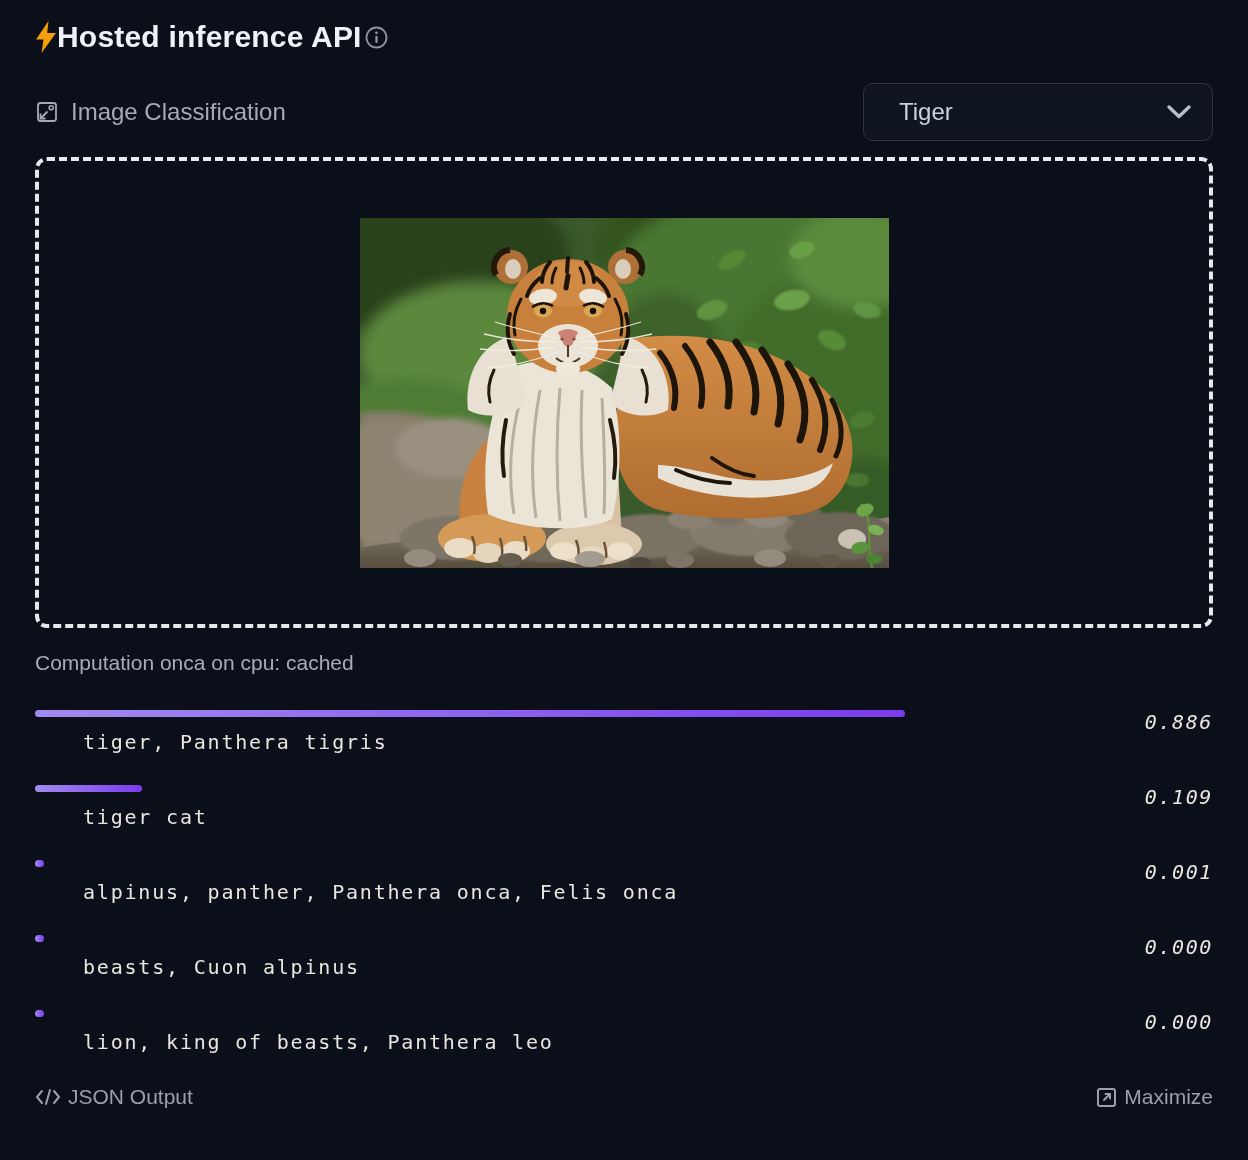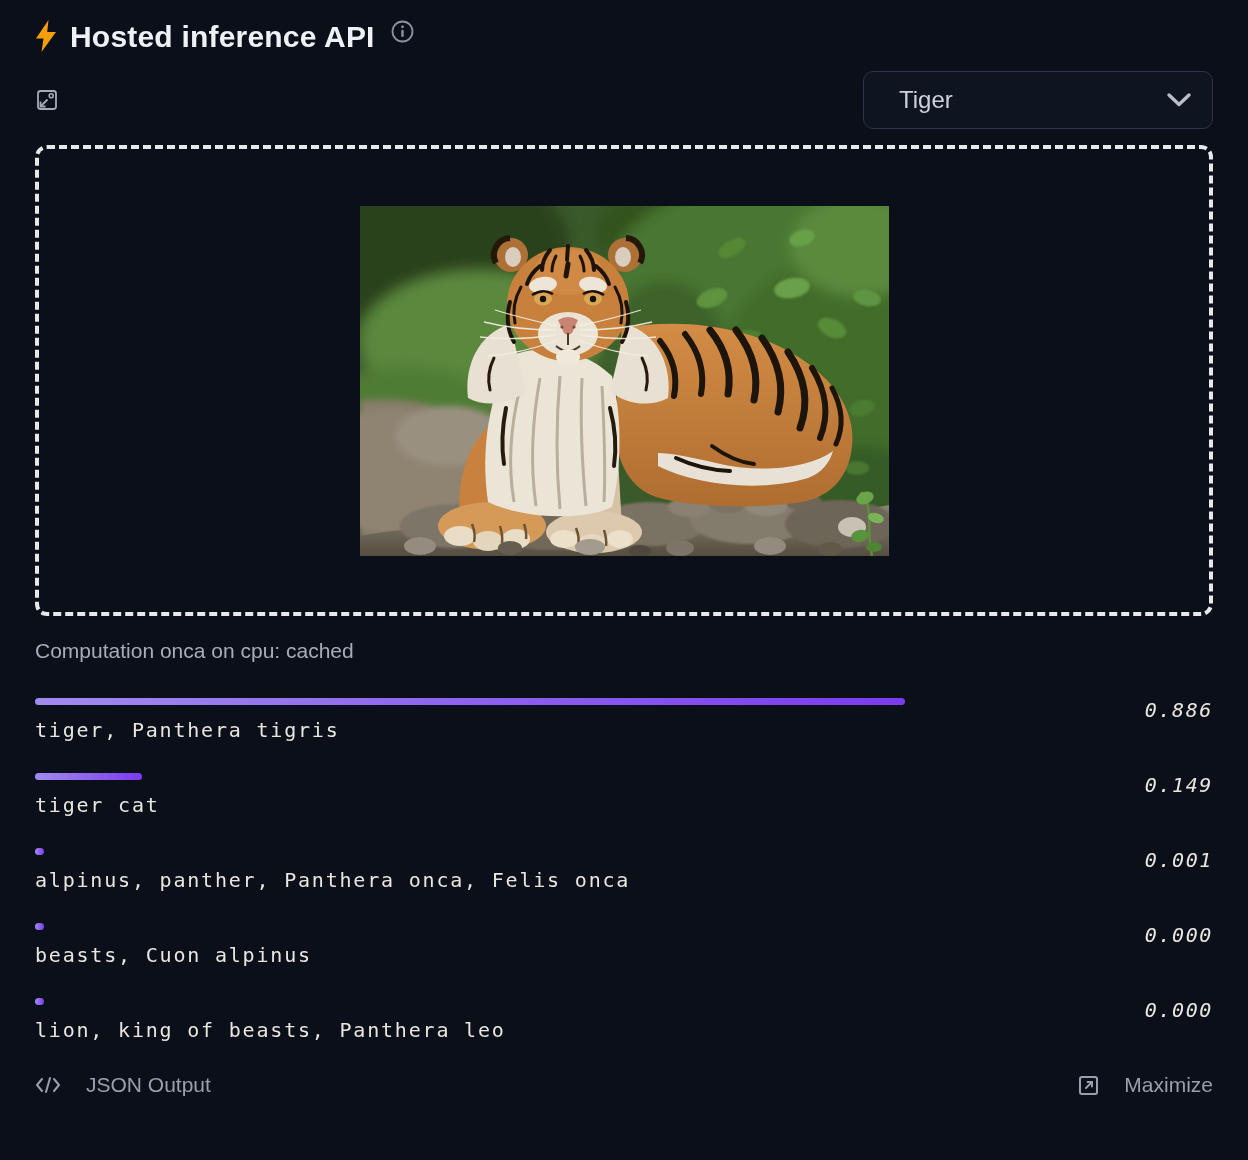--- a/index.html
+++ b/index.html
@@ -6,21 +6,21 @@
   html,body { width:1248px; height:1160px; }
   body {
     background:#0b0f19;
     font-family:"Liberation Sans", sans-serif;
     color:#e9ecf1;
     overflow:hidden;
   }
   .widget { padding:20px 35px 26px 35px; width:1248px; height:1160px; }
 
   
-  .header { display:flex; align-items:flex-start; gap:13px; margin-bottom:17px; }
+  .header { display:flex; align-items:center; margin-bottom:29px; }
   .bolt { width:22px; height:32px; flex:0 0 auto; }
   .title { font-size:30px; font-weight:700; color:#eef1f5; letter-spacing:.2px; }
   .info-btn { background:none; border:none; cursor:pointer; margin-left:3px; display:flex; align-items:center; }
 
   
   .task-row { display:flex; align-items:center; justify-content:space-between; margin-bottom:16px; }
   .task-left { display:flex; align-items:center; gap:12px; color:#a4abb8; }
   .task-label { font-size:24px; color:#a4abb8; }
   .model-select {
     width:350px; height:58px;
@@ -55,33 +55,34 @@
   .bar {
     height:7px; border-radius:4px; min-width:9px;
     background:linear-gradient(90deg,#a08bef,#7b3bed);
   }
   .row-label {
     margin-top:13px;
     font-family:"DejaVu Sans Mono", monospace;
     font-size:20px; letter-spacing:1.8px;
     color:#e9e6e0;
     white-space:nowrap;
+    margin-left:48px;
   }
   .row-value {
     flex:0 0 196px; text-align:right;
     font-family:"DejaVu Sans Mono", monospace;
     font-size:20px; letter-spacing:1.6px;
     color:#e9e6e0; line-height:1.15; margin-top:1px;font-style:italic;
   }
 
   
   .footer { display:flex; align-items:center; justify-content:space-between; margin-top:9px; }
   .footer-btn {
     background:none; border:none; cursor:pointer;
-    display:flex; align-items:center; gap:25px;
+    display:flex; align-items:center; gap:7px;
     font-family:"Liberation Sans", sans-serif;
     font-size:21px; color:#97a0ac;
   }
   .icon { display:block; }
 </style>
 </head>
 <body>
 
 <div class="widget">
 
@@ -100,20 +101,21 @@
   </div>
 
   <div class="task-row">
     <div class="task-left">
       <svg width="24" height="24" viewBox="0 0 24 24" class="icon">
         <rect x="3" y="3" width="18" height="18" rx="2.5" fill="none" stroke="#a4abb8" stroke-width="1.8"></rect>
         <circle cx="16.2" cy="7.8" r="2" fill="none" stroke="#a4abb8" stroke-width="1.6"></circle>
         <path d="M12.5 11.5 L5.5 18.5" stroke="#a4abb8" stroke-width="1.8" fill="none"></path>
         <path d="M5.5 13.5 L5.5 18.5 L10.5 18.5" stroke="#a4abb8" stroke-width="1.8" fill="none"></path>
       </svg>
+      <span class="task-label">Image Classification</span>
     </div>
     <div class="model-select" role="button">
       <span class="model-select-value">Tiger</span>
       <svg width="26" height="16" viewBox="0 0 26 16" class="icon">
         <path d="M3 3 L13 12.5 L23 3" fill="none" stroke="#b9bfc8" stroke-width="3.4" stroke-linecap="round" stroke-linejoin="round"></path>
       </svg>
     </div>
   </div>
 
   <div class="dropzone">
@@ -329,21 +331,21 @@
       <div class="row-value">0.886</div>
     </div>
 
     <div class="row">
       <div class="row-left">
         <div class="bar-track">
           <div class="bar" style="width: 10.9%; background: linear-gradient(90deg, rgb(160, 139, 239), rgb(123, 59, 237));"></div>
         </div>
         <div class="row-label">tiger cat</div>
       </div>
-      <div class="row-value">0.149</div>
+      <div class="row-value">0.109</div>
     </div>
 
     <div class="row">
       <div class="row-left">
         <div class="bar-track">
           <div class="bar" style="width: 0.1%; background: linear-gradient(90deg, rgb(160, 139, 239), rgb(123, 59, 237));"></div>
         </div>
         <div class="row-label">alpinus, panther, Panthera onca, Felis onca</div>
       </div>
       <div class="row-value">0.001</div>

